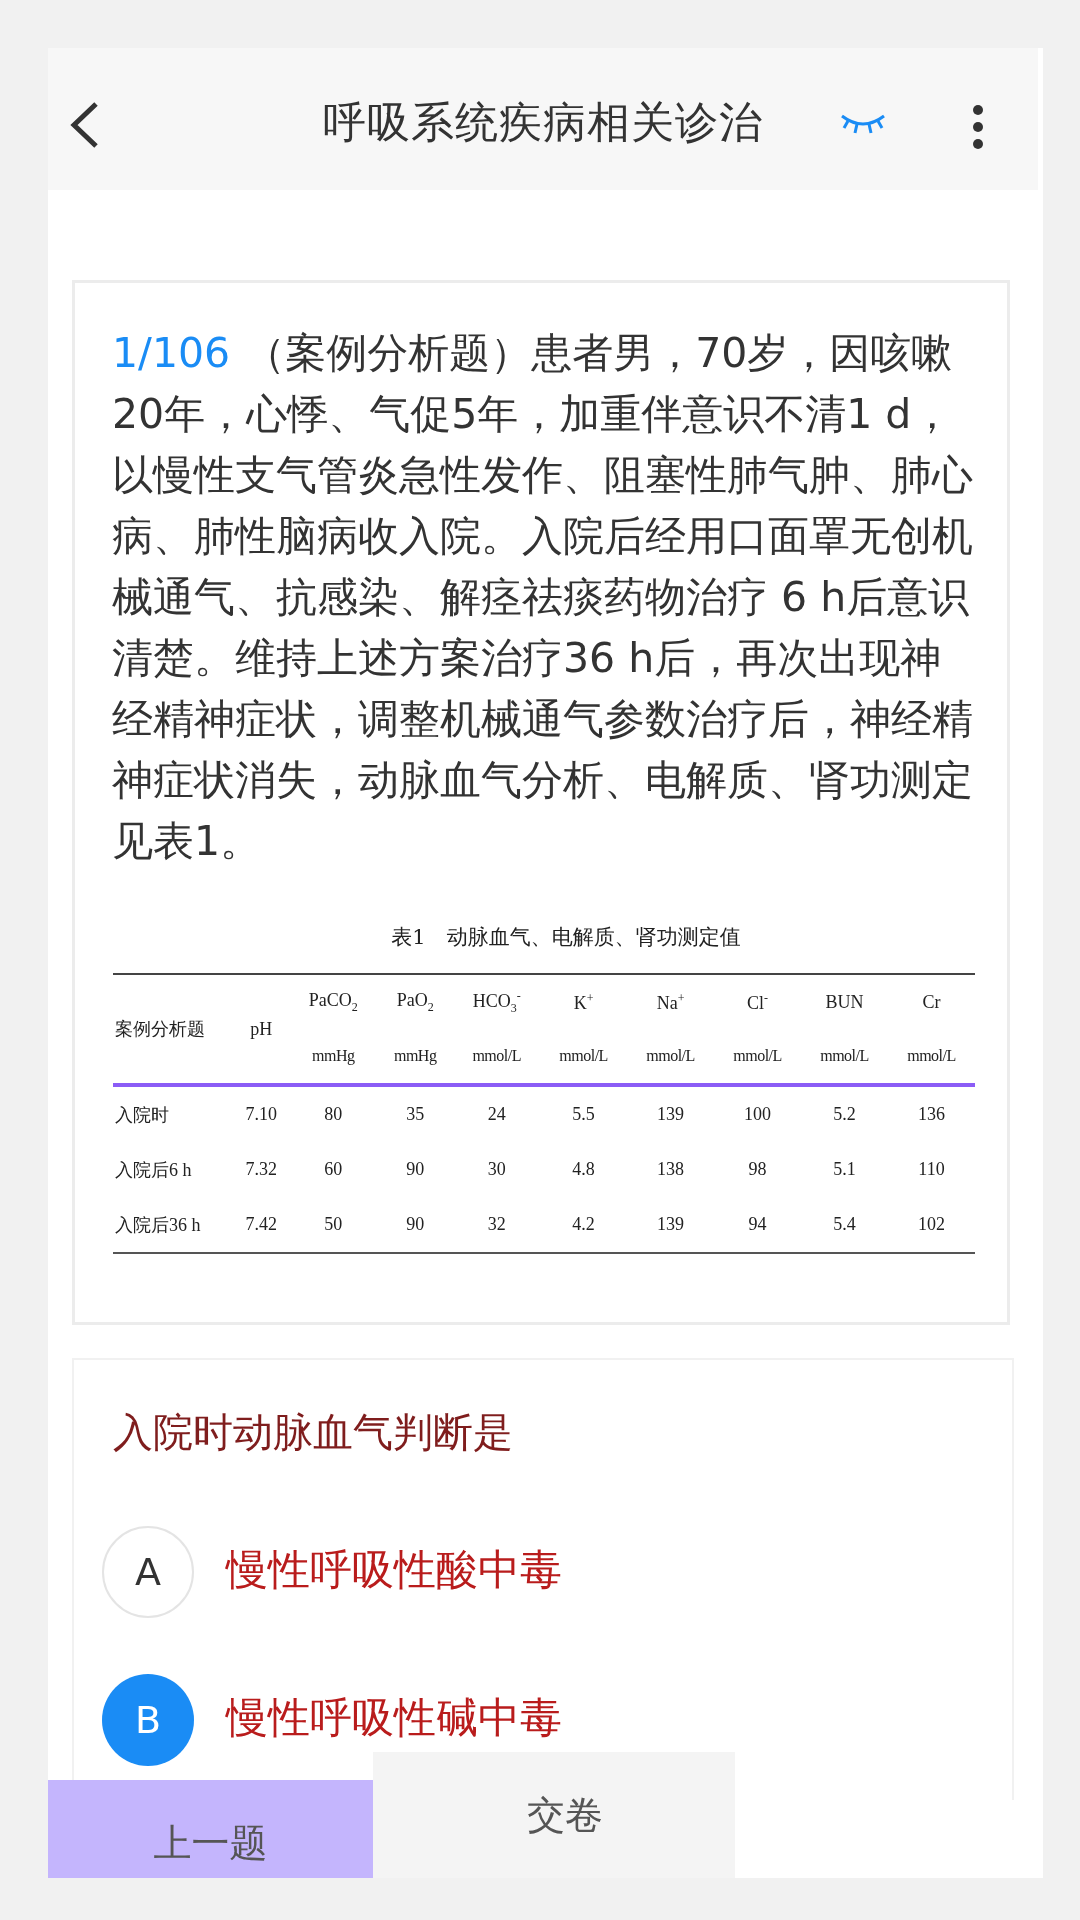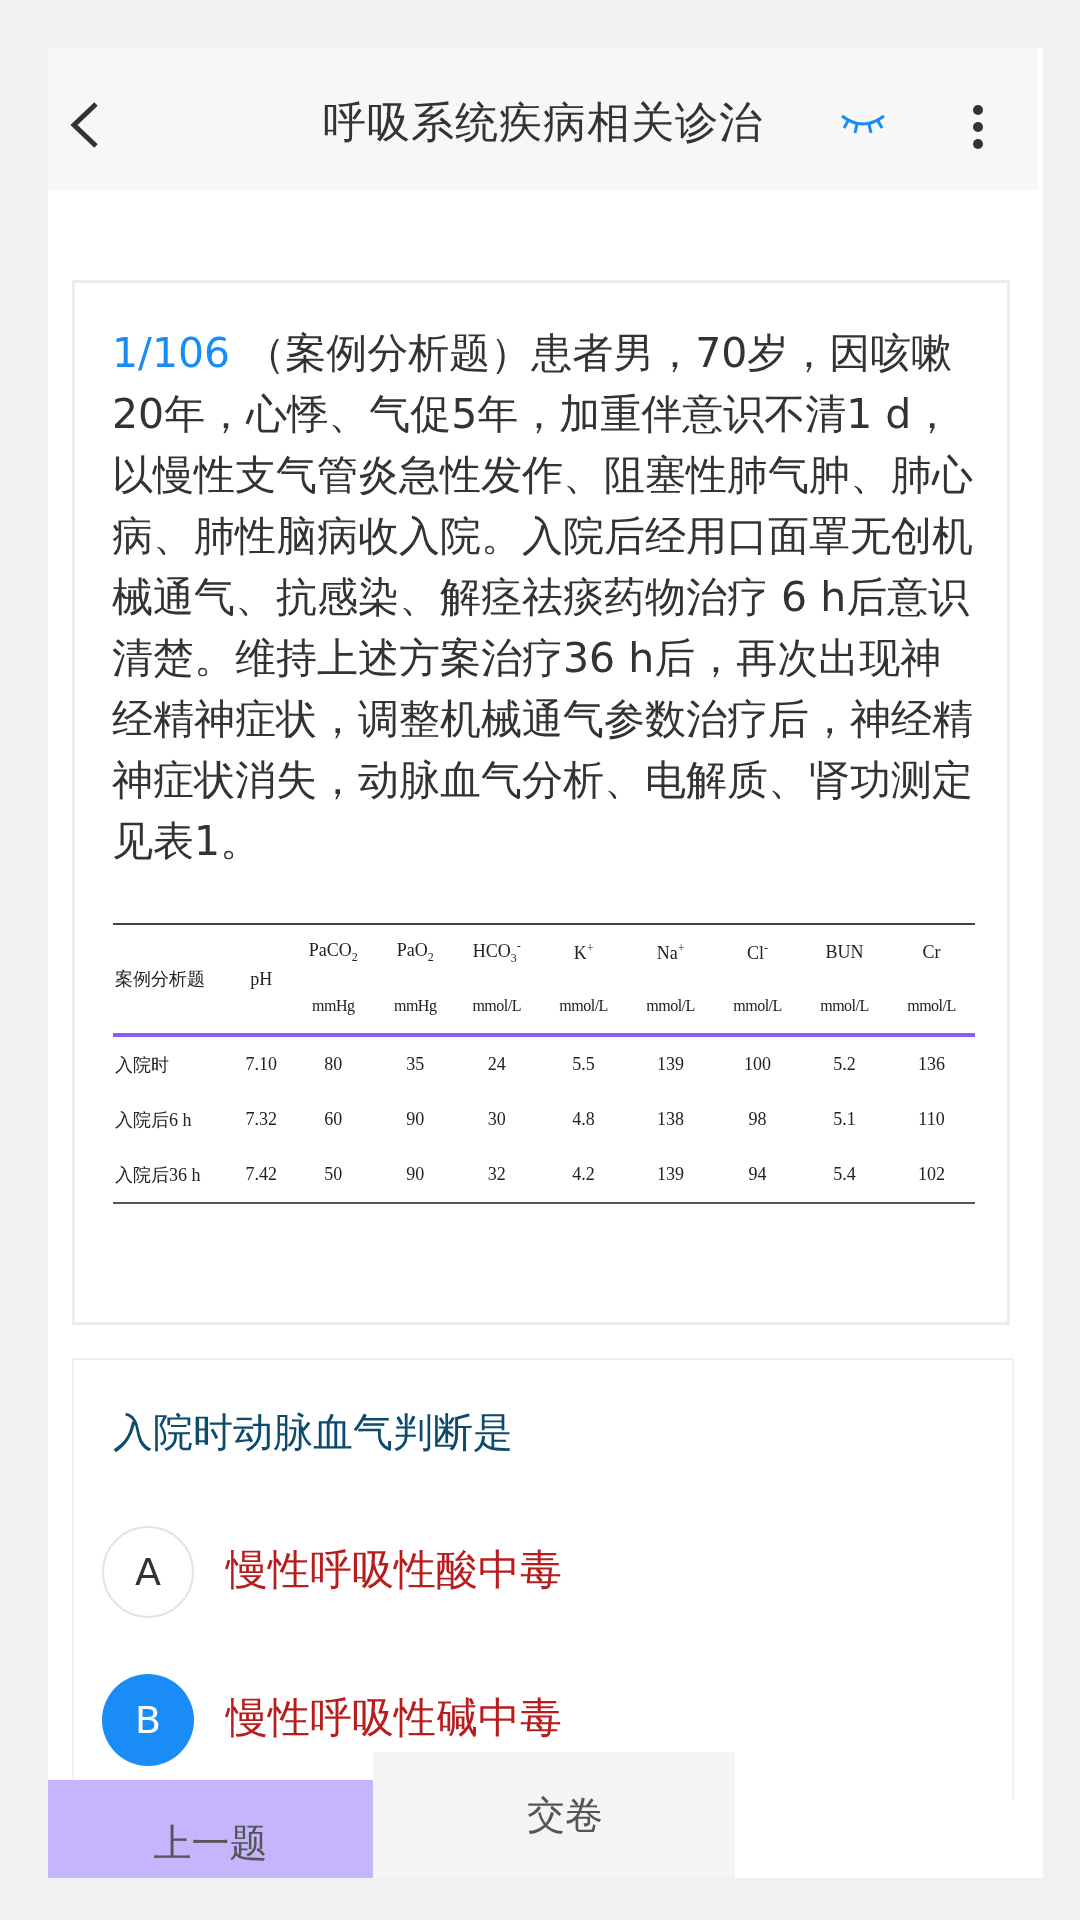--- a/index.html
+++ b/index.html
@@ -46,21 +46,21 @@
   table.lab th { font-weight:normal; height:54px; padding:0; }
   table.lab th.unit { height:54px; font-size:16px; letter-spacing:-0.5px; }
   table.lab th.first, table.lab td.first { text-align:left; width:118px; padding-left:2px; }
   table.lab td { height:55px; text-align:center; padding:0; }
   sub, sup { font-size:12px; }
 
   .opt-card {
     position:absolute; left:24px; top:1168px; width:942px; height:460px;
     border:2px solid #f1f1f1; border-bottom:none; background:#fff; box-sizing:border-box;
   }
-  .stem2 { position:absolute; left:39px; top:42px; font-size:40px; color:#0c4a6e; line-height:60px; }
+  .stem2 { position:absolute; left:39px; top:42px; font-size:40px; color:#7f1d1d; line-height:60px; }
   .option { position:absolute; left:28px; width:860px; height:96px; cursor:pointer; }
   .option.a { top:166px; }
   .option.b { top:314px; }
   .badge {
     position:absolute; left:0; top:0; width:92px; height:92px; border-radius:50%;
     box-sizing:border-box; display:flex; align-items:center; justify-content:center;
     font-size:38px; font-family:"DejaVu Sans",sans-serif;
   }
   .badge.off { border:2px solid #e4e4e4; color:#333; background:#fff; }
   .badge.on { background:#1a8cf5; color:#fff; }
@@ -106,20 +106,21 @@
   </div>
 
   <div class="content">
 
     <div class="q-card">
       <div class="stem">
         <span class="qno">1/106</span><span>（案例分析题）患者男，70岁，因咳嗽20年，心悸、气促5年，加重伴意识不清1 d，以慢性支气管炎急性发作、阻塞性肺气肿、肺心病、肺性脑病收入院。入院后经用口面罩无创机械通气、抗感染、解痉祛痰药物治疗 6 h后意识清楚。维持上述方案治疗36 h后，再次出现神经精神症状，调整机械通气参数治疗后，神经精神症状消失，动脉血气分析、电解质、肾功测定见表1。</span>
       </div>
 
       <div class="tbl-wrap">
+        <div class="tbl-caption">表1　动脉血气、电解质、肾功测定值</div>
         <table class="lab">
           <thead>
             <tr class="h1">
               <th class="first" rowspan="2">案例分析题</th>
               <th rowspan="2">pH</th>
               <th>PaCO<sub>2</sub></th>
               <th>PaO<sub>2</sub></th>
               <th>HCO<sub>3</sub><sup>-</sup></th>
               <th>K<sup>+</sup></th>
               <th>Na<sup>+</sup></th>

